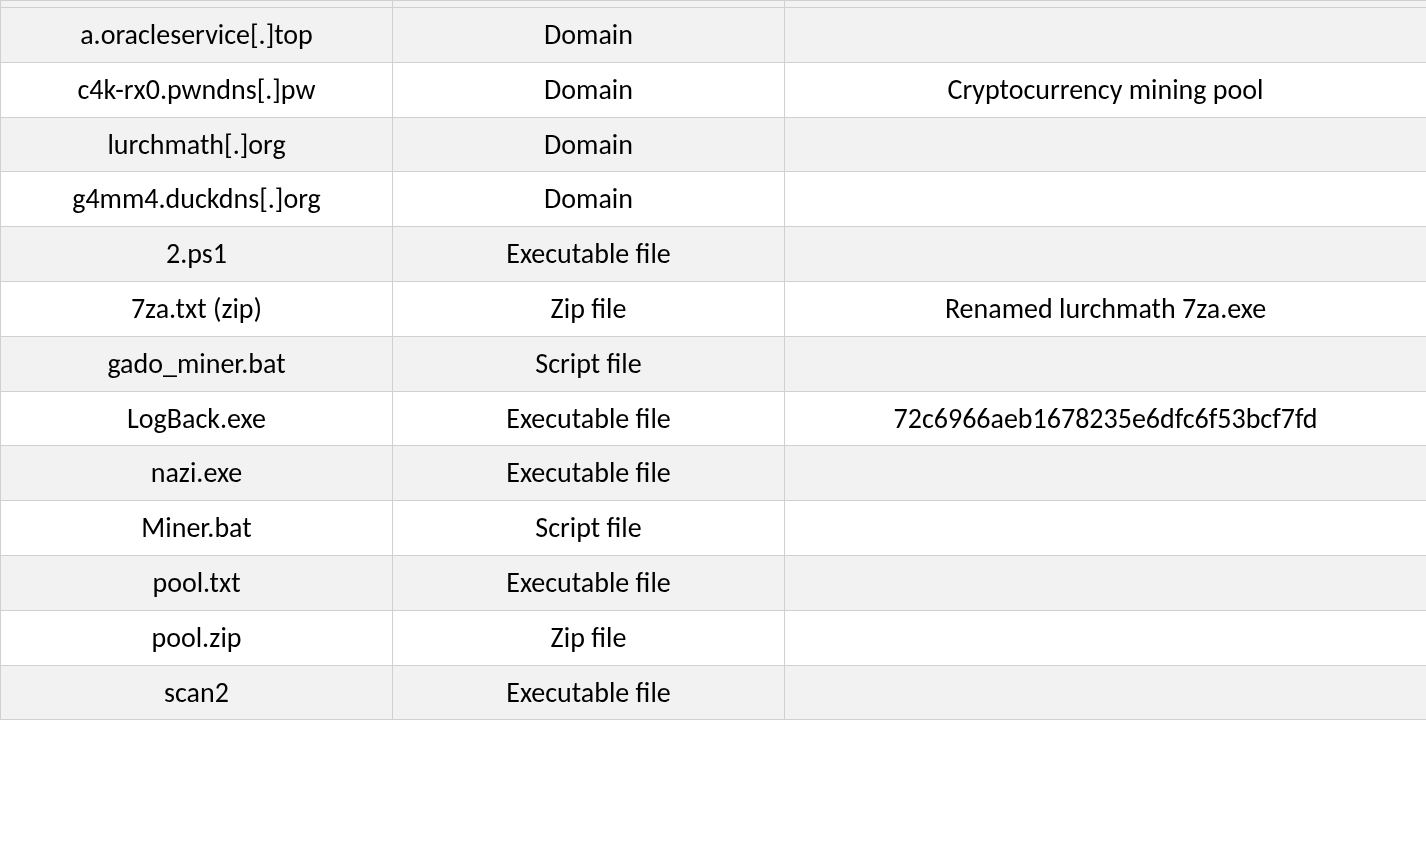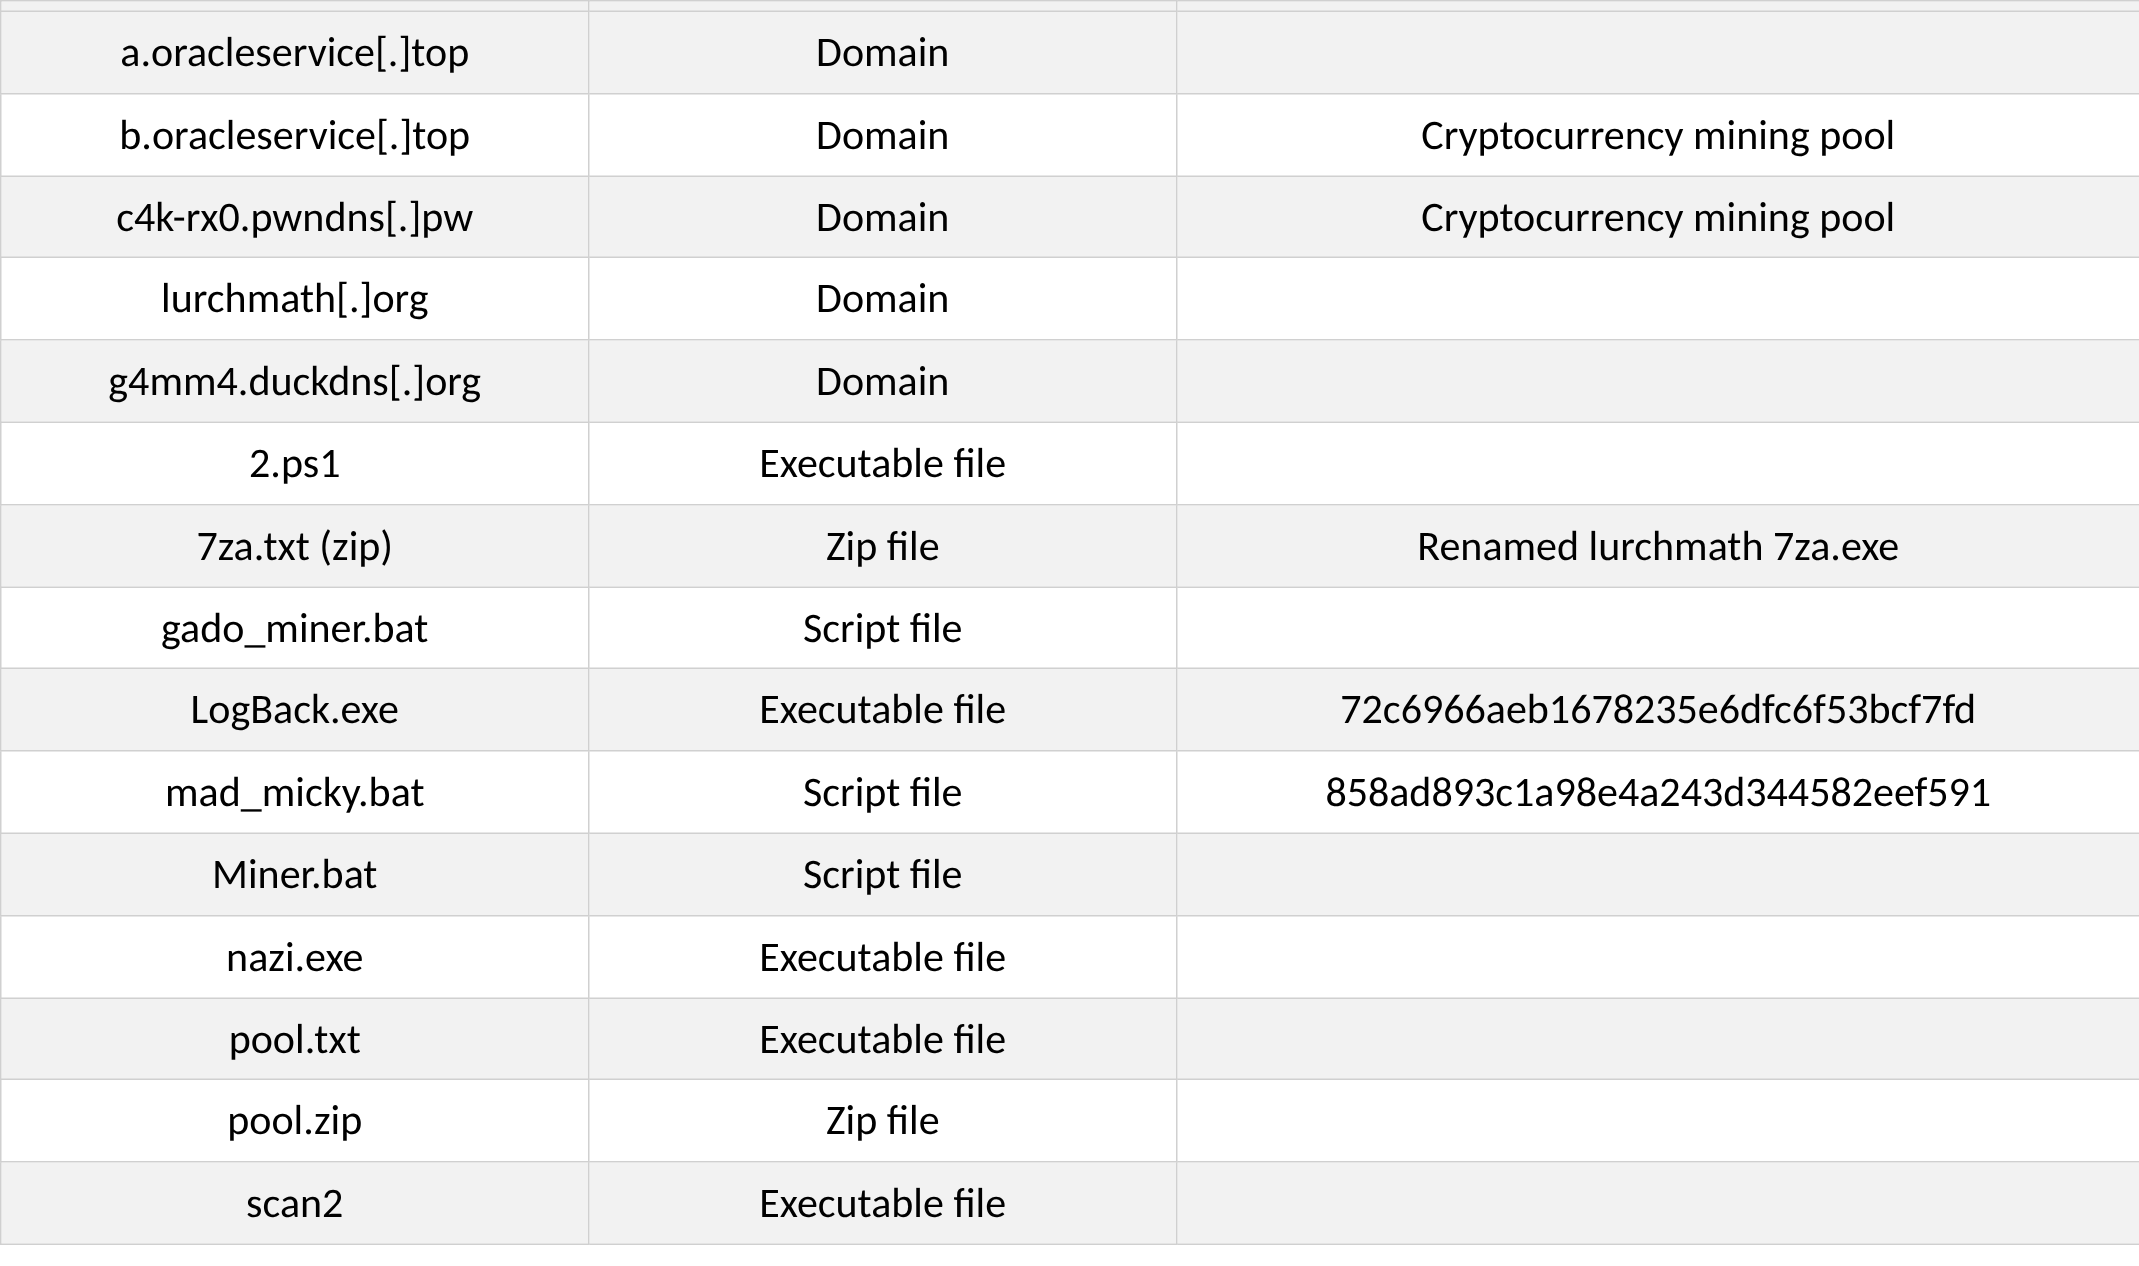--- a/index.html
+++ b/index.html
@@ -56,25 +56,20 @@
       <td></td>
       <td></td>
       <td></td>
     </tr>
     <tr>
       <td>a.oracleservice[.]top</td>
       <td>Domain</td>
       <td></td>
     </tr>
     <tr>
-      <td>b.oracleservice[.]top</td>
-      <td>Domain</td>
-      <td>Cryptocurrency mining pool</td>
-    </tr>
-    <tr>
       <td>c4k-rx0.pwndns[.]pw</td>
       <td>Domain</td>
       <td>Cryptocurrency mining pool</td>
     </tr>
     <tr>
       <td>lurchmath[.]org</td>
       <td>Domain</td>
       <td></td>
     </tr>
     <tr>
@@ -96,32 +91,27 @@
       <td>gado_miner.bat</td>
       <td>Script file</td>
       <td></td>
     </tr>
     <tr>
       <td>LogBack.exe</td>
       <td>Executable file</td>
       <td>72c6966aeb1678235e6dfc6f53bcf7fd</td>
     </tr>
     <tr>
-      <td>mad_micky.bat</td>
-      <td>Script file</td>
-      <td>858ad893c1a98e4a243d344582eef591</td>
+      <td>nazi.exe</td>
+      <td>Executable file</td>
+      <td></td>
     </tr>
     <tr>
       <td>Miner.bat</td>
       <td>Script file</td>
-      <td></td>
-    </tr>
-    <tr>
-      <td>nazi.exe</td>
-      <td>Executable file</td>
       <td></td>
     </tr>
     <tr>
       <td>pool.txt</td>
       <td>Executable file</td>
       <td></td>
     </tr>
     <tr>
       <td>pool.zip</td>
       <td>Zip file</td>

